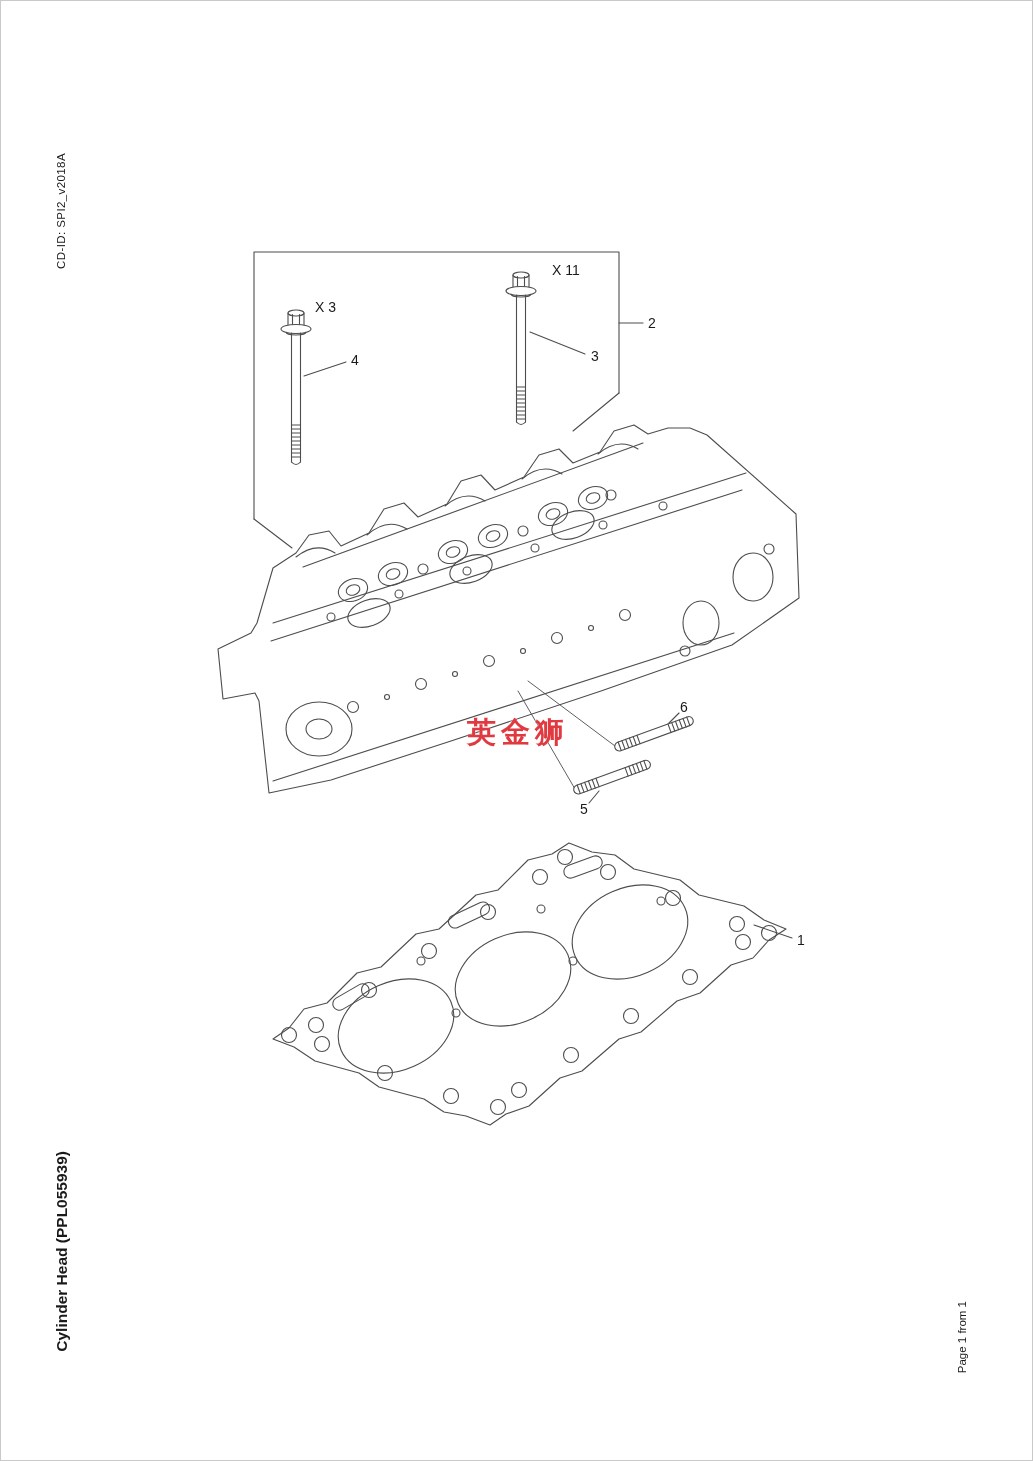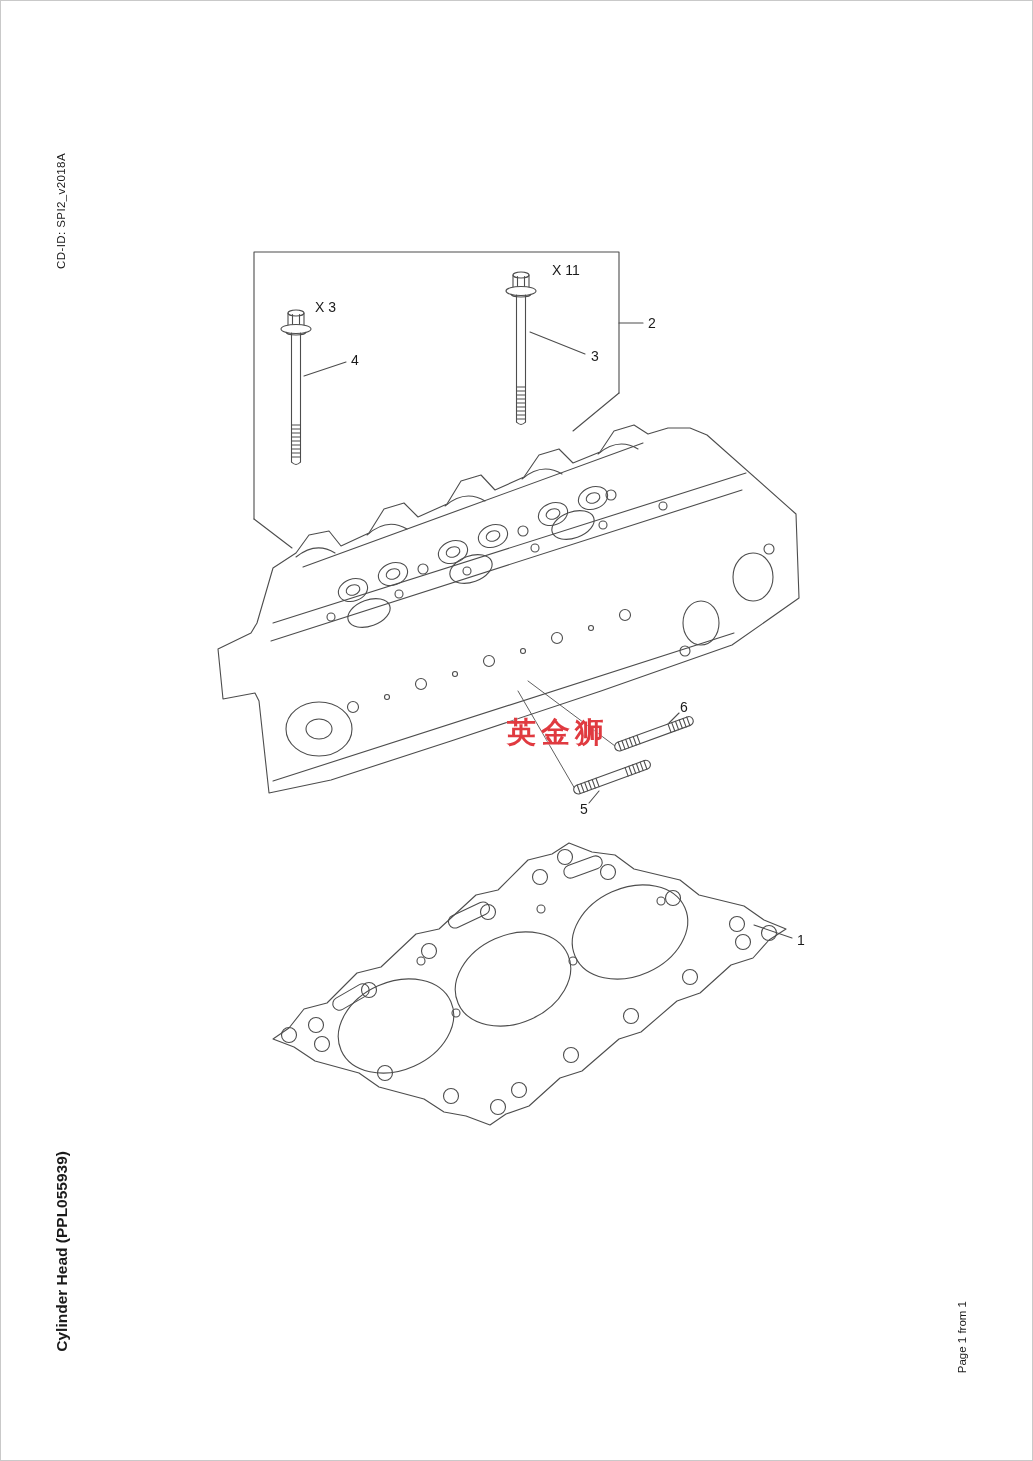--- a/index.html
+++ b/index.html
@@ -21,21 +21,20 @@
   }
   .cdid{left:54px;top:152px;font-size:11.5px;letter-spacing:.4px;}
   .doct{left:52px;top:1150px;font-size:15.5px;font-weight:bold;}
   .pagen{left:955px;top:1300px;font-size:11.5px;}
   .watermark{
     position:absolute;left:466px;top:712px;
     font-size:29px;font-weight:bold;
     color:#e03a40;letter-spacing:5px;
     text-shadow:0 0 2px rgba(255,255,255,.85);
     font-family:"Liberation Sans",sans-serif;
-    margin-left:40px;
   }
   svg.diagram{position:absolute;left:0;top:0;}
   svg text{font-family:"Liberation Sans",sans-serif;font-size:14px;fill:#1a1a1a;}
 </style>
 </head>
 <body>
 
 <div class="page">
 
   <div class="vtext cdid">CD-ID: SPI2_v2018A</div>

